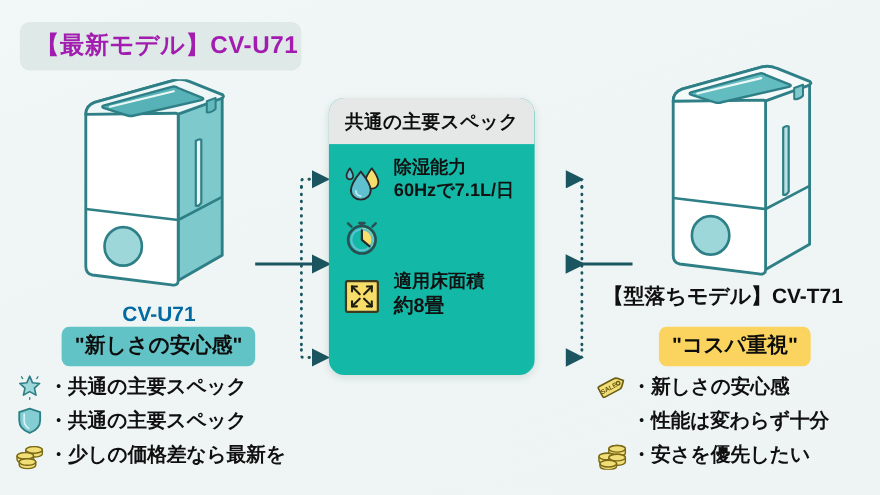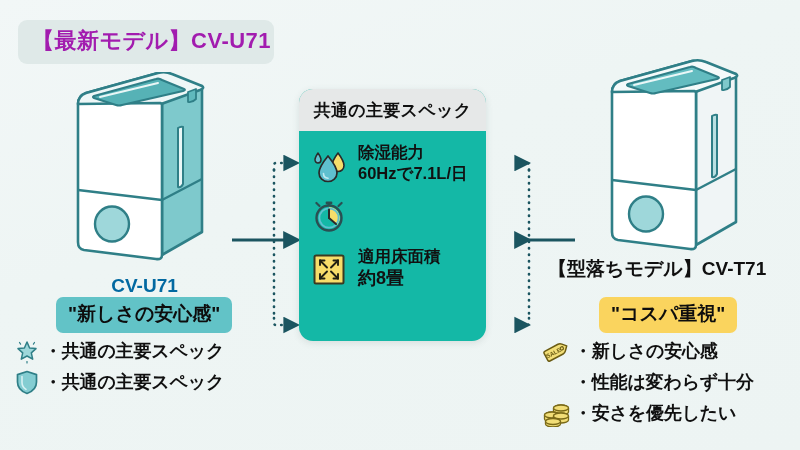--- a/index.html
+++ b/index.html
@@ -326,20 +326,38 @@
     <div class="bullet-icon">
       <svg width="28" height="28" viewBox="0 0 28 28">
         <path d="M14,3.5 L23.5,6.6 L23.5,14 C23.5,19.6 19.3,23.6 14,25.5
                  C8.7,23.6 4.5,19.6 4.5,14 L4.5,6.6 Z" fill="#84cdd2" stroke="#2f7f87" stroke-width="1.7" stroke-linejoin="round"></path>
         <path d="M9,8.5 L9,14.5 C9,17.5 10.9,20 13,21.4" stroke="#d6f1f3" stroke-width="1.6" fill="none" stroke-linecap="round"></path>
       </svg>
     </div>
     <div class="bullet-text">・共通の主要スペック</div>
   </div>
 
+  <div class="bullet-row">
+    <div class="bullet-icon">
+      <svg width="30" height="28" viewBox="0 0 30 28">
+        <g stroke="#7a6a18" stroke-width="1.3" fill="#f2de77">
+          <ellipse cx="19" cy="10" rx="7.5" ry="3"></ellipse>
+          <path d="M11.5,10 L11.5,13.5 A7.5,3 0 0 0 26.5,13.5 L26.5,10"></path>
+          <ellipse cx="19" cy="10" rx="7.5" ry="3"></ellipse>
+          <ellipse cx="11" cy="15.5" rx="7.5" ry="3"></ellipse>
+          <path d="M3.5,15.5 L3.5,19 A7.5,3 0 0 0 18.5,19 L18.5,15.5"></path>
+          <ellipse cx="11" cy="15.5" rx="7.5" ry="3"></ellipse>
+          <ellipse cx="13" cy="21" rx="7.5" ry="3"></ellipse>
+          <path d="M5.5,21 L5.5,24 A7.5,3 0 0 0 20.5,24 L20.5,21"></path>
+          <ellipse cx="13" cy="21" rx="7.5" ry="3"></ellipse>
+        </g>
+      </svg>
+    </div>
+    <div class="bullet-text">・少しの価格差なら最新を</div>
+  </div>
 
 </div>
 
 <div class="bullets" id="bullets-right">
 
   <div class="bullet-row">
     <div class="bullet-icon">
       <svg width="32" height="28" viewBox="0 0 32 28">
         <g transform="rotate(-28 16 14)">
           <path d="M5,8.5 L20,8.5 Q22,8.5 23.5,10.2 L27,14 L23.5,17.8

